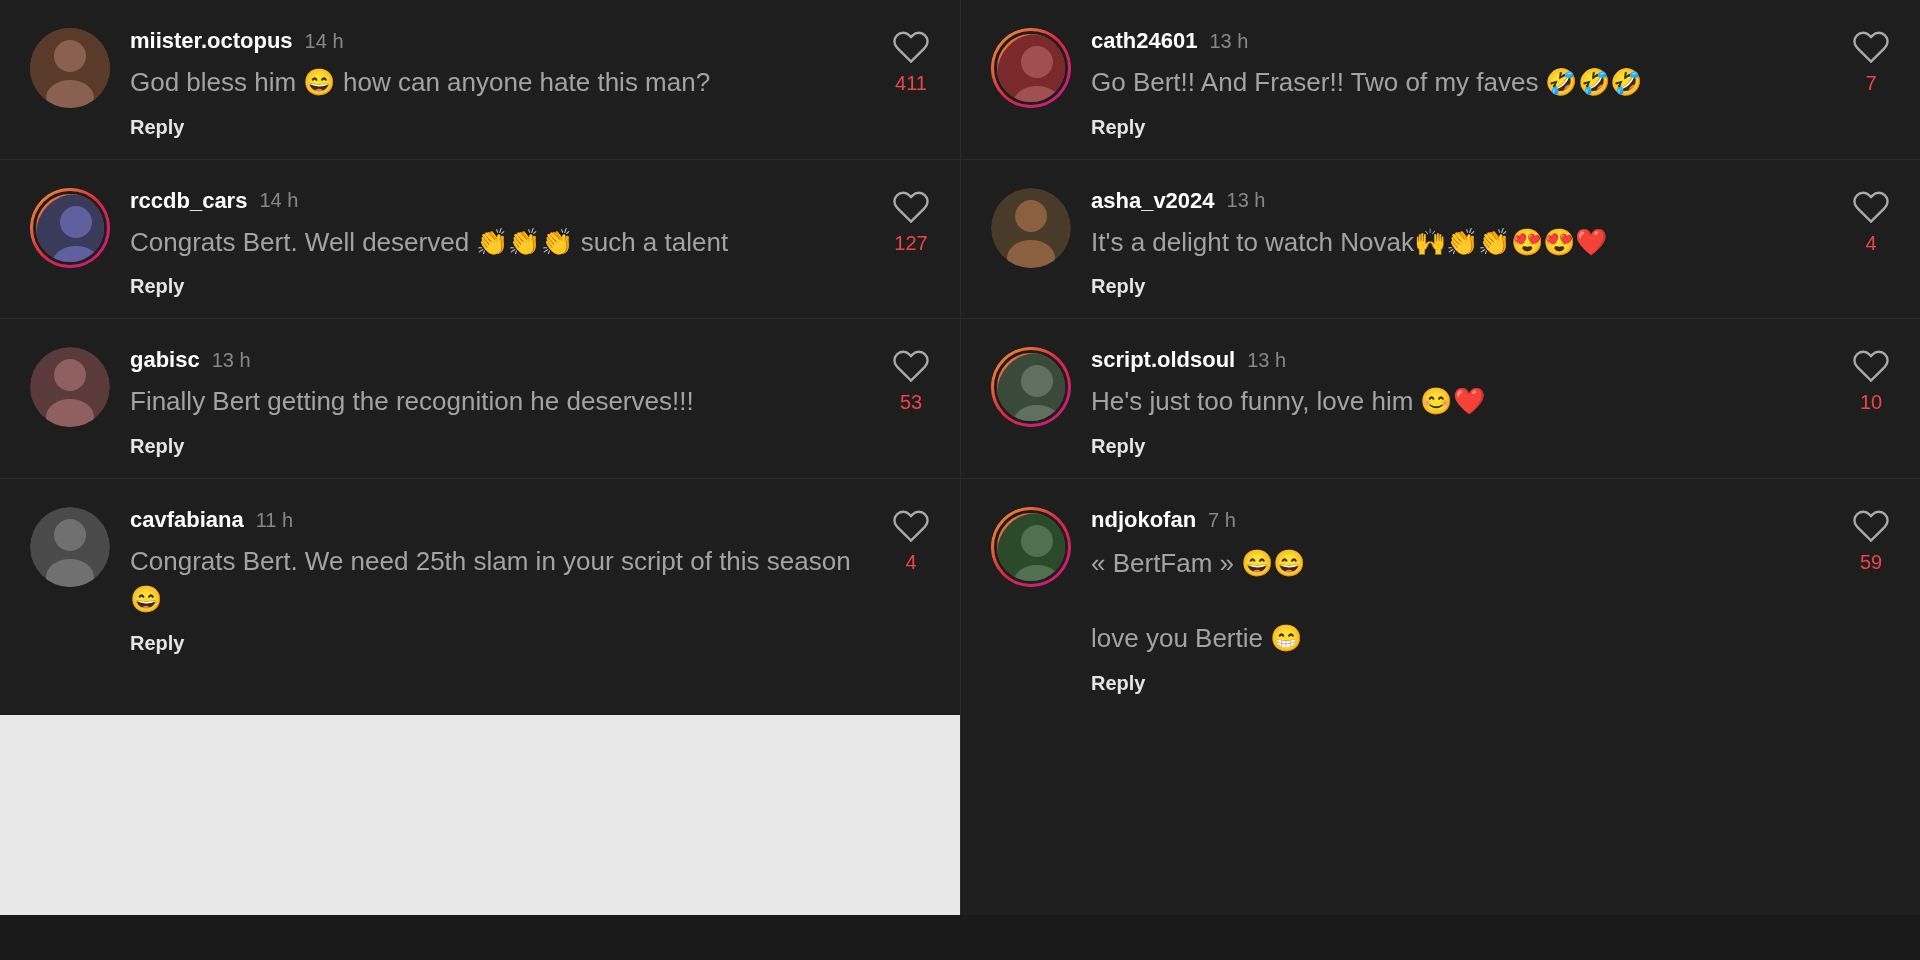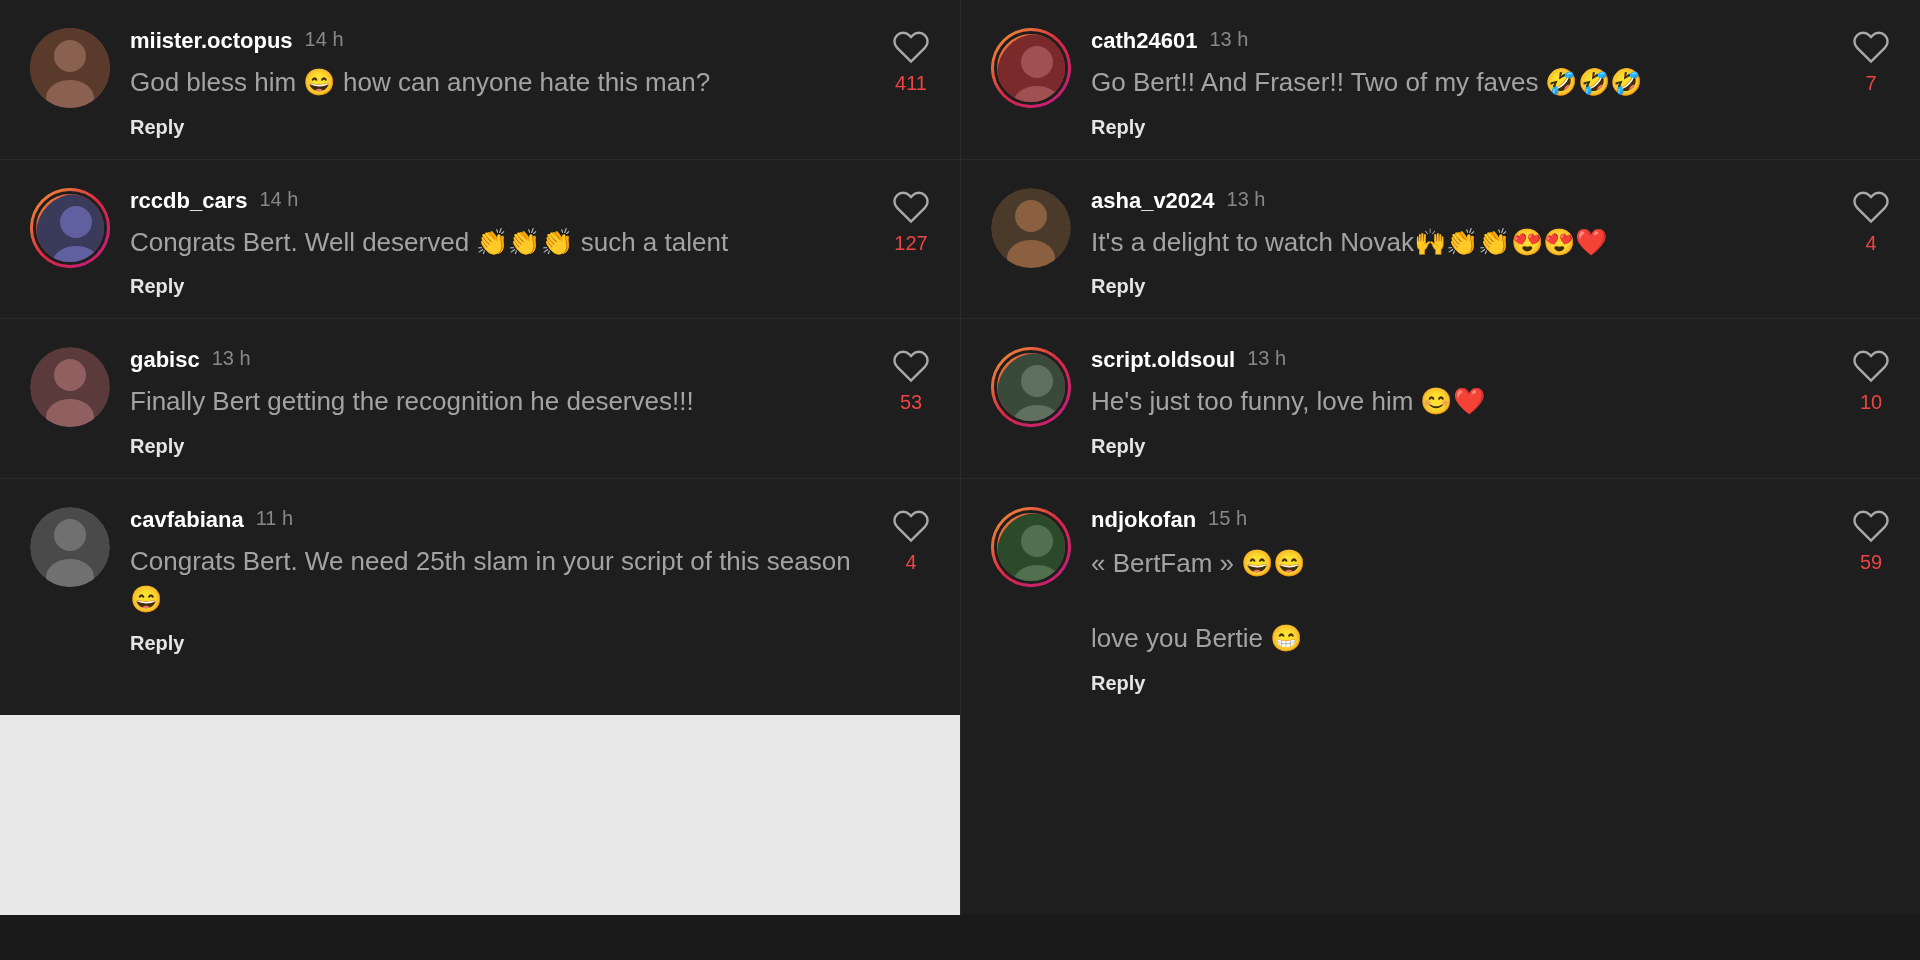--- a/index.html
+++ b/index.html
@@ -61,20 +61,21 @@
       font-weight: bold;
     }
 
     .comment-content {
       flex: 1;
       min-width: 0;
     }
 
     .comment-header {
       display: flex;
+      align-items: center;
       gap: 12px;
       margin-bottom: 10px;
     }
 
     .username {
       font-weight: 700;
       font-size: 22px;
       color: #ffffff;
     }
 
@@ -333,21 +334,21 @@
             <rect width="80" height="80" rx="40" fill="#2a4a2a"></rect>
             <circle cx="40" cy="28" r="16" fill="#507050"></circle>
             <ellipse cx="40" cy="70" rx="24" ry="18" fill="#507050"></ellipse>
           </svg>
         </div>
       </div>
     </div>
     <div class="comment-content">
       <div class="comment-header">
         <span class="username">ndjokofan</span>
-        <span class="timestamp">15 h</span>
+        <span class="timestamp">7 h</span>
       </div>
       <div class="comment-text" style="white-space:pre-line;margin-top:12px;">« BertFam » 😄😄
 
 love you Bertie 😁</div>
       <span class="reply-link">Reply</span>
     </div>
     <div class="like-section">
       <svg class="heart-svg" viewBox="0 0 24 24" fill="none" stroke="#aaa" stroke-width="1.5">
         <path d="M20.84 4.61a5.5 5.5 0 0 0-7.78 0L12 5.67l-1.06-1.06a5.5 5.5 0 0 0-7.78 7.78l1.06 1.06L12 21.23l7.78-7.78 1.06-1.06a5.5 5.5 0 0 0 0-7.78z"></path>
       </svg>

